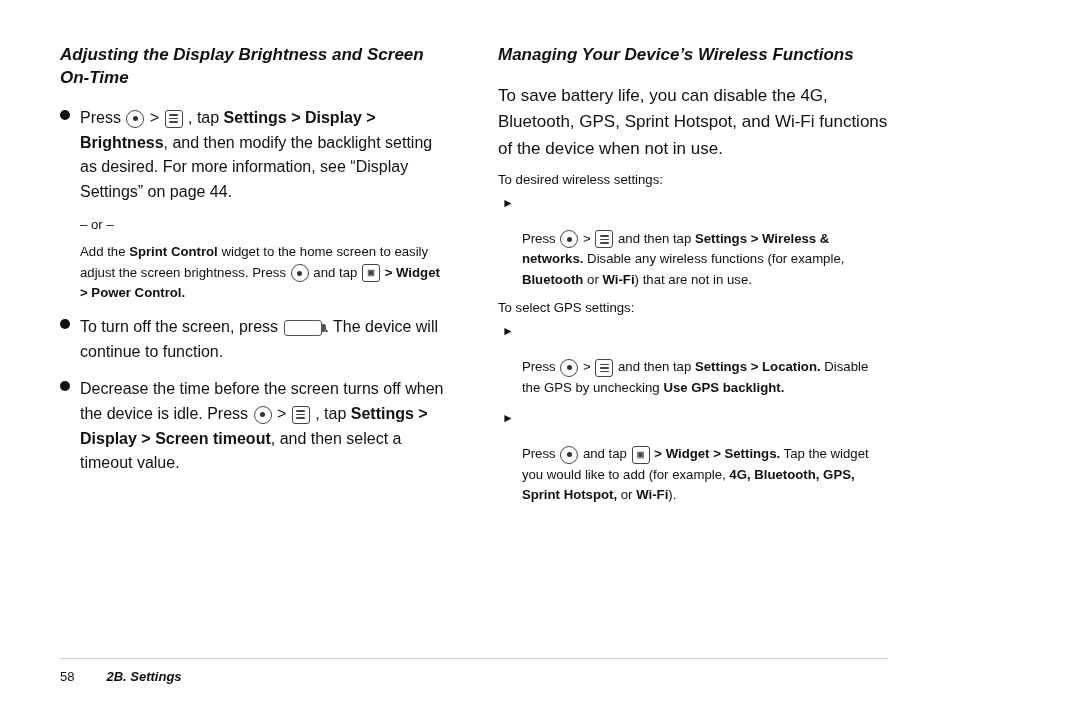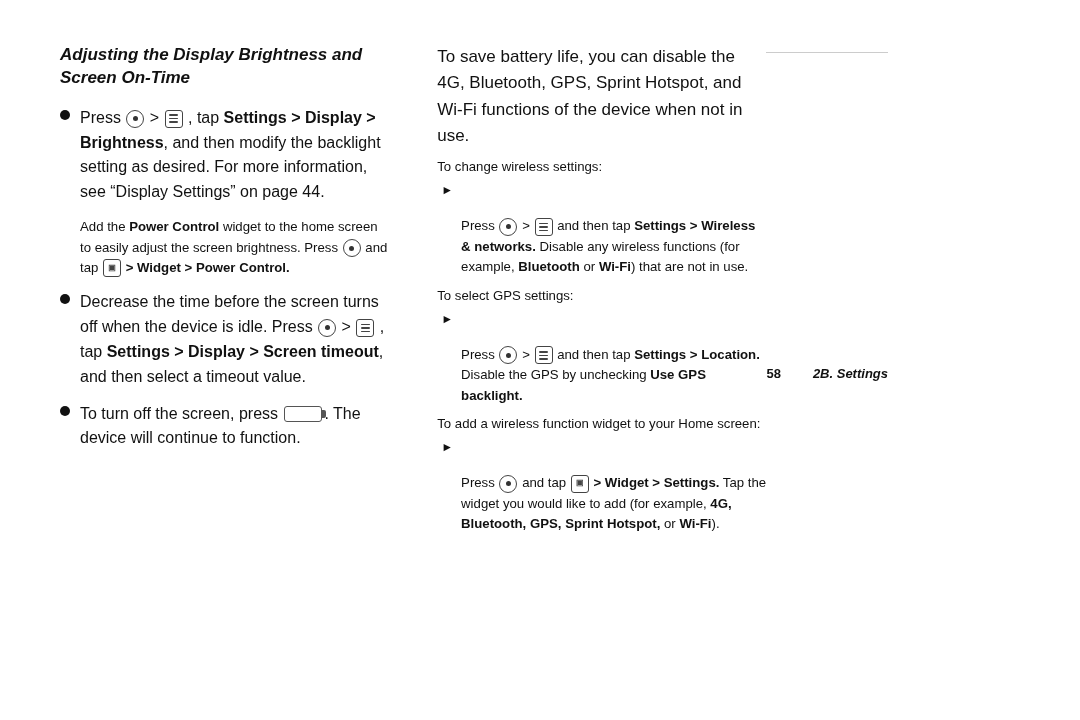--- a/index.html
+++ b/index.html
@@ -10,20 +10,21 @@
       font-size: 13.5px;
       color: #111;
       width: 1080px;
       height: 720px;
       overflow: hidden;
       position: relative;
     }
 
     .page {
       display: flex;
+      flex-direction: column;
       width: 948px;
       height: 720px;
       padding: 44px 60px 36px 60px;
     }
 
     .columns {
       display: flex;
       flex: 1;
       gap: 48px;
     }
@@ -112,21 +113,21 @@
 
     .footer {
       display: flex;
       align-items: center;
       border-top: 1px solid #ccc;
       padding-top: 10px;
       margin-top: 8px;
     }
 
     .footer-page {
-      font-weight: bold;
+      font-weight: normal;
       font-size: 13px;
       margin-right: 20px;
     }
 
     .footer-section {
       font-style: italic;
       font-weight: bold;
       font-size: 13px;
       margin-left: 12px;
     }
@@ -248,65 +249,67 @@
               <div class="icon-menu-lines">
                 <span></span>
                 <span></span>
                 <span></span>
               </div>
             </span>
           , tap <b>Settings &gt; Display &gt; Brightness</b>, and then modify the backlight setting as desired. For more information, see “Display Settings” on page 44.
         </div>
       </div>
 
+      <div class="or-line">– or –</div>
 
       <div class="add-text">
-        Add the <b>Power Control</b> widget to the home screen to easily adjust the screen brightness. Press
+        Add the <b>Sprint Control</b> widget to the home screen to easily adjust the screen brightness. Press
         <span class="icon-home">
             <div class="inner-dot"></div>
           </span>
         and tap
         <span class="icon-widget">▣</span>
         <b>&gt; Widget &gt; Power Control.</b>
       </div>
 
       <div class="bullet-item">
         <div class="bullet-dot"></div>
         <div class="bullet-text">
+          To turn off the screen, press
+          <span class="icon-power"></span>.
+          The device will continue to function.
+        </div>
+      </div>
+
+      <div class="bullet-item">
+        <div class="bullet-dot"></div>
+        <div class="bullet-text">
           Decrease the time before the screen turns off when the device is idle. Press
           <span class="icon-home">
               <div class="inner-dot"></div>
             </span>
           &gt;
           <span class="icon-menu">
               <div class="icon-menu-lines">
                 <span></span>
                 <span></span>
                 <span></span>
               </div>
             </span>
           , tap <b>Settings &gt; Display &gt; Screen timeout</b>, and then select a timeout value.
         </div>
       </div>
-
-      <div class="bullet-item">
-        <div class="bullet-dot"></div>
-        <div class="bullet-text">
-          To turn off the screen, press
-          <span class="icon-power"></span>.
-          The device will continue to function.
-        </div>
-      </div>
     </div>
 
     <div class="col">
+      <h2>Managing Your Device’s Wireless Functions</h2>
 
       <p>To save battery life, you can disable the 4G, Bluetooth, GPS, Sprint Hotspot, and Wi-Fi functions of the device when not in use.</p>
 
-      <div class="section-label">To change wireless settings:</div>
+      <div class="section-label">To desired wireless settings:</div>
 
       <div class="arrow-item">
         <span class="arrow-icon">►</span>
         <div class="arrow-text">
           Press
           <span class="icon-home">
               <div class="inner-dot"></div>
             </span>
           &gt;
           <span class="icon-menu">
@@ -334,21 +337,20 @@
               <div class="icon-menu-lines">
                 <span></span>
                 <span></span>
                 <span></span>
               </div>
             </span>
           and then tap <b>Settings &gt; Location.</b> Disable the GPS by unchecking <b>Use GPS backlight.</b>
         </div>
       </div>
 
-      <div class="section-label">To add a wireless function widget to your Home screen:</div>
 
       <div class="arrow-item">
         <span class="arrow-icon">►</span>
         <div class="arrow-text">
           Press
           <span class="icon-home">
               <div class="inner-dot"></div>
             </span>
           and tap
           <span class="icon-widget">▣</span>

